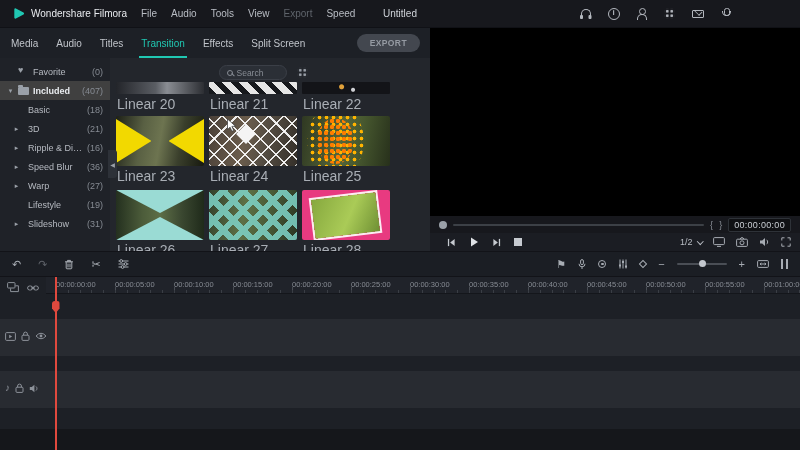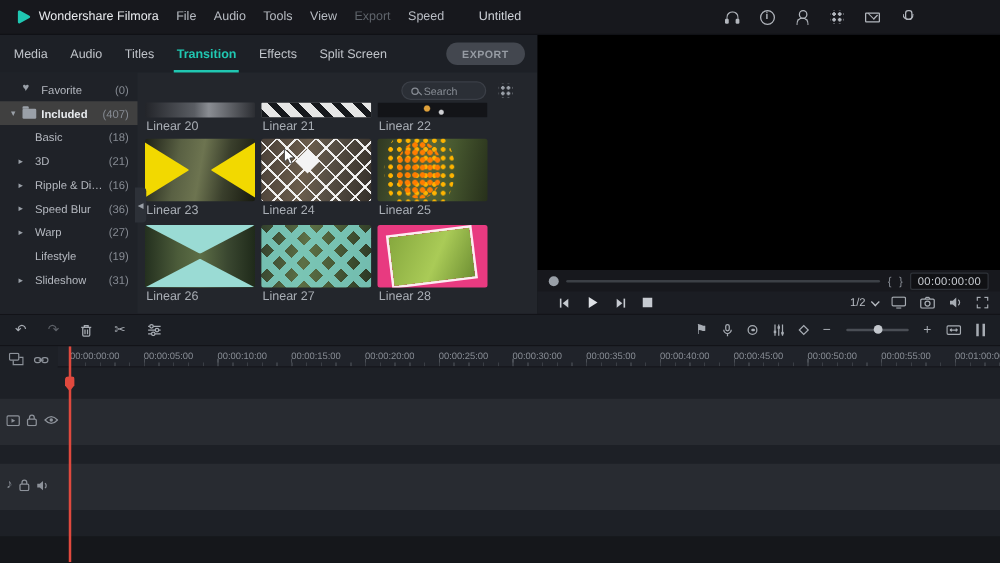--- a/index.html
+++ b/index.html
@@ -32,21 +32,21 @@
 
   
   .upper{display:flex;height:223px}
   .library{width:430px;display:flex;flex-direction:column;background:#23262c}
   .preview{width:370px;display:flex;flex-direction:column;background:#15161a}
 
   
   .tabbar{height:30px;display:flex;align-items:stretch;background:#1d2026;padding-left:2px;flex:0 0 auto}
   .tabs{display:flex}
   .tab{padding:0 9px;font-size:10px;display:flex;align-items:center;color:#c0c4ca;position:relative;white-space:nowrap}
-  .tab.active{color:#20c7b2;font-weight:bold}
+  .tab.active{color:#20c7b2;font-weight:normal}
   .tab.active::after{content:"";position:absolute;left:7px;right:7px;bottom:0;height:2px;background:#20c7b2}
   .export-btn{margin-left:auto;align-self:center;margin-right:10px;background:#43474f;color:#969ba3;font-size:8.5px;font-weight:bold;padding:4px 13px;border-radius:10px;letter-spacing:.4px}
 
   
   .library-body{flex:1;display:flex;position:relative;min-height:0}
   .sidebar{width:110px;background:#1f2228;padding-top:4px;font-size:9px;color:#b6bac1;flex:0 0 auto}
   .side-item{display:flex;align-items:center;height:19px;padding:0 7px;gap:4px}
   .side-item.selected{background:#404040;color:#e8ebef;font-weight:bold}
   .side-item.sub{padding-left:13px}
   .side-item .arrow{width:7px;font-size:7px;color:#9aa0a8;flex:0 0 auto;text-align:center}
@@ -54,33 +54,33 @@
   .icon-slot.folder,.icon-slot.heart{width:11px}
   .icon-slot.folder{background:#9aa0a8;border-radius:1px;height:8px;margin-top:1px}
   .icon-slot.folder::before{content:"";position:absolute;top:-2px;left:0;width:5px;height:2px;background:#9aa0a8;border-radius:1px 1px 0 0}
   .icon-slot.heart::before{content:"♥";font-size:9px;color:#9aa0a8;position:absolute;top:-2px;left:0}
   .s-label{white-space:nowrap;overflow:hidden;text-overflow:ellipsis}
   .side-item .count{margin-left:auto;color:#868b93;font-weight:normal}
   .collapse-handle{position:absolute;left:108px;top:92px;width:9px;height:28px;background:#2d3138;border-radius:0 3px 3px 0;display:flex;align-items:center;justify-content:center;font-size:6px;color:#9aa0a8;z-index:3}
 
   
   .content{flex:1;position:relative;padding:0 6px;overflow:hidden}
-  .content-top{display:flex;align-items:center;justify-content:flex-end;gap:10px;height:24px;padding:5px 14px 0 0}
+  .content-top{display:flex;align-items:center;justify-content:center;gap:10px;height:24px;padding:5px 14px 0 0}
   .search-pill{width:68px;height:15px;background:#2b2f36;border:1px solid #3b3f47;border-radius:8px;display:flex;align-items:center;gap:4px;padding:0 7px}
   .search-ic{width:6px;height:6px;border:1.2px solid #878c94;border-radius:50%;position:relative;flex:0 0 auto}
   .search-ic::after{content:"";position:absolute;width:3.5px;height:1.2px;background:#878c94;transform:rotate(45deg);right:-3px;bottom:-1px}
   .search-input{background:none;border:none;outline:none;color:#c6cad0;font-size:8.5px;width:44px}
   .search-input::placeholder{color:#878c94}
   .grid-ic{width:11px;height:11px;background-image:radial-gradient(#9aa0a8 1.2px,transparent 1.45px);background-size:4.5px 4.5px;background-position:1px 1px}
   .partial-row,.grid{display:flex;flex-wrap:wrap;gap:5px}
   .grid{margin-top:3px}
   .cell{width:88px}
   .pthumb{height:12px;position:relative;overflow:hidden;border-radius:1px}
   .thumb{height:50px;position:relative;overflow:hidden;border-radius:2px}
-  .t-label{font-size:10px;color:#a9aeb5;padding:2px 1px 1px}
+  .t-label{font-size:14px;color:#a9aeb5;padding:2px 1px 1px}
 
   
   .v20{background:linear-gradient(90deg,#23252a 0%,#5a5d63 45%,#8a8d93 58%,#2c2e33 100%)}
   .v21{background:#e6e6e6;background-image:repeating-linear-gradient(45deg,#16181c 0 5px,transparent 5px 12px)}
   .v22{background:#131418;background-image:radial-gradient(circle at 45% 40%,#e0a13a 0 2px,transparent 3px),radial-gradient(circle at 58% 65%,#cfd0d4 0 1.5px,transparent 2.5px)}
   .v23{background:linear-gradient(100deg,#1d2017 0%,#596043 30%,#6d7450 50%,#3a3f2c 72%,#17190f 100%)}
   .v23::before{content:"";position:absolute;top:0;bottom:0;left:-5px;width:46%;background:#f2d900;clip-path:polygon(0 0,100% 50%,0 100%)}
   .v23::after{content:"";position:absolute;top:0;bottom:0;right:-5px;width:46%;background:#f2d900;clip-path:polygon(100% 0,0 50%,100% 100%)}
   .v24{background:linear-gradient(100deg,#4a4038 0%,#6b5d4c 40%,#585045 60%,#35302a 100%)}
   .v24::before{content:"";position:absolute;inset:0;background-image:repeating-linear-gradient(45deg,rgba(250,250,250,.92) 0 1.5px,transparent 1.5px 11px),repeating-linear-gradient(-45deg,rgba(250,250,250,.92) 0 1.5px,transparent 1.5px 11px)}

